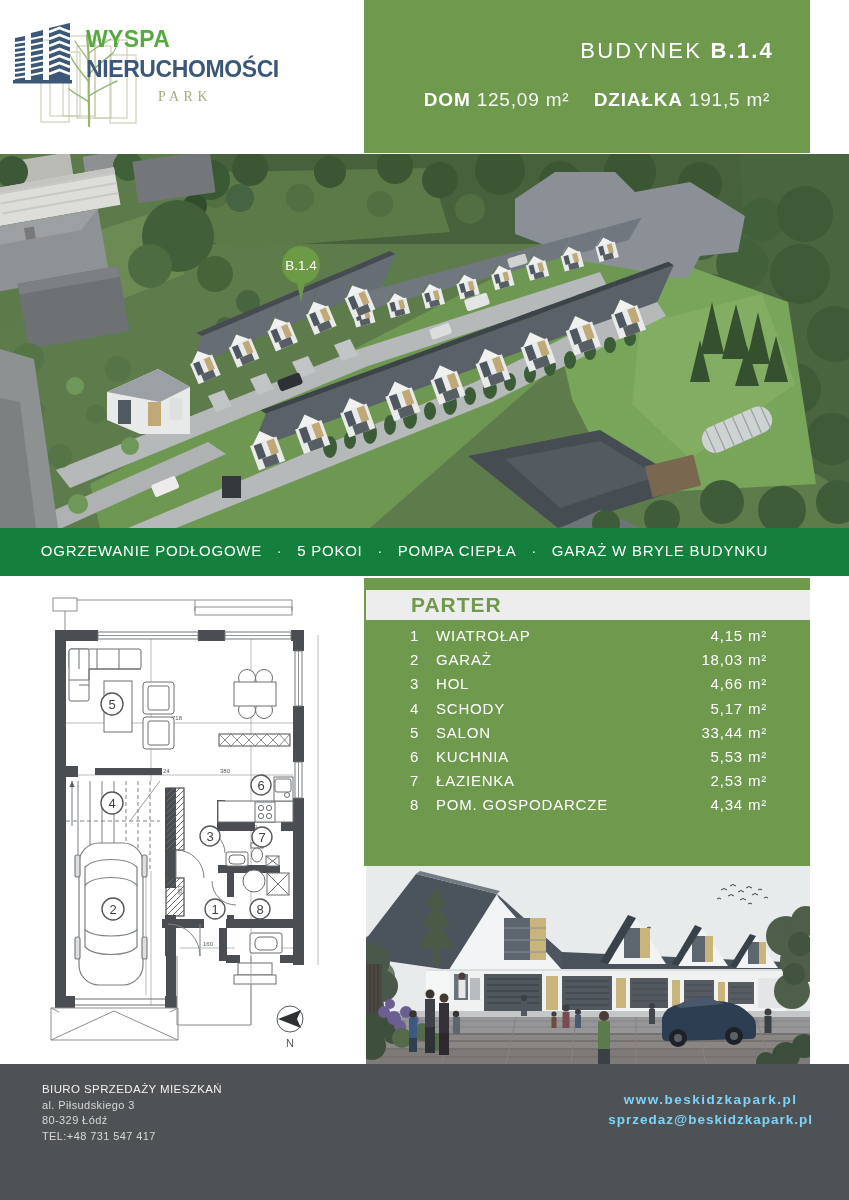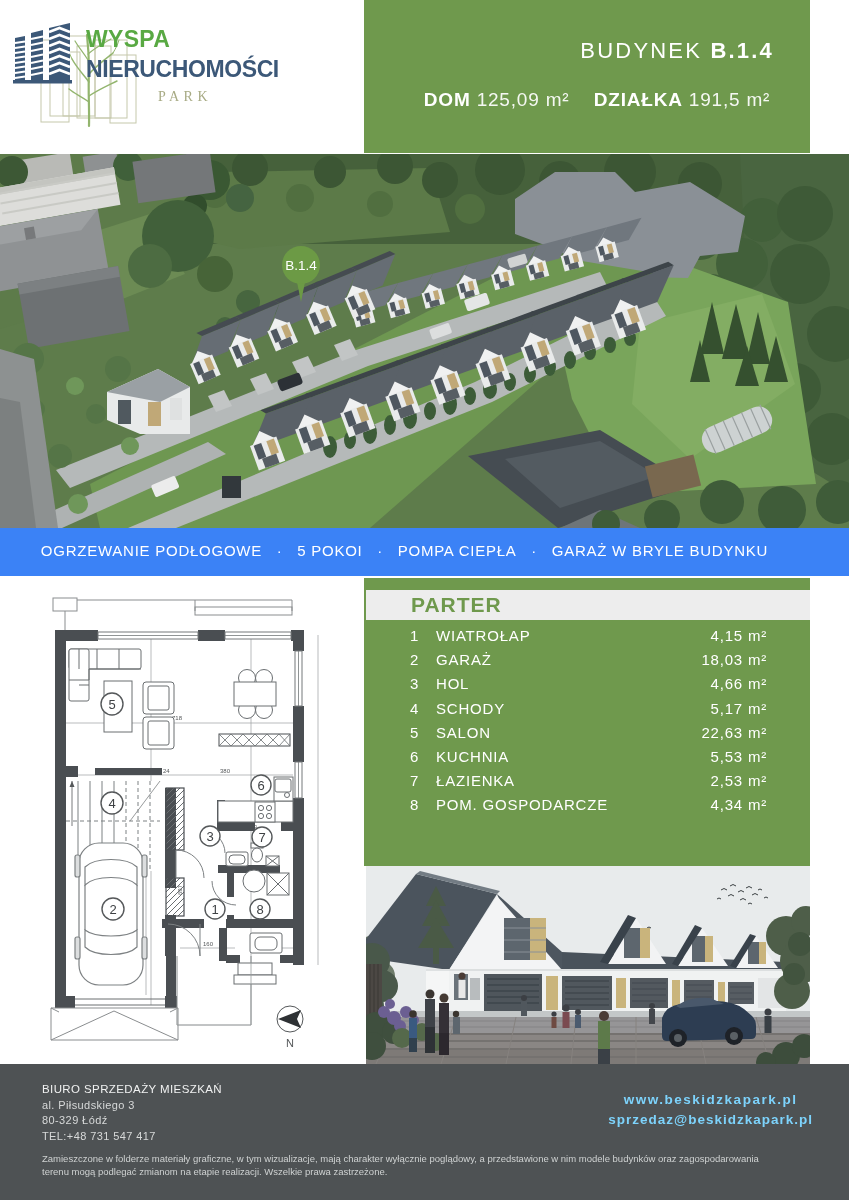--- a/index.html
+++ b/index.html
@@ -327,21 +327,21 @@
       <polygon points="0,244 20,248 36,374 0,374" fill="#7c8080"></polygon>
 
       <g>
         <polygon points="297,128 305,128 301,148" fill="#6c9a45"></polygon>
         <circle cx="301" cy="111" r="19" fill="#6c9a45"></circle>
         <text x="301" y="116" font-size="13.5" fill="#ffffff" text-anchor="middle" font-family="Liberation Sans, sans-serif">B.1.4</text>
       </g>
     </svg>
   </div>
 
-  <div class="abs" id="strip" style="left:0;top:528px;width:849px;height:48px;background:#3b82f6;color:#ffffff;">
+  <div class="abs" id="strip" style="left:0;top:528px;width:849px;height:48px;background:#15803d;color:#ffffff;">
     <div style="position:absolute;left:0;right:40px;top:14px;text-align:center;font-size:15px;letter-spacing:0.75px;white-space:nowrap;">OGRZEWANIE PODŁOGOWE&nbsp;&nbsp;&nbsp;·&nbsp;&nbsp;&nbsp;5 POKOI&nbsp;&nbsp;&nbsp;·&nbsp;&nbsp;&nbsp;POMPA CIEPŁA&nbsp;&nbsp;&nbsp;·&nbsp;&nbsp;&nbsp;GARAŻ W BRYLE BUDYNKU</div>
   </div>
 
   <div class="abs" id="plan" style="left:35px;top:585px;width:330px;height:495px;">
     <svg width="330" height="495" viewBox="0 0 330 495" font-family="Liberation Sans, sans-serif">
       <defs>
         <pattern id="hatch" width="6" height="6" patternUnits="userSpaceOnUse">
           <path d="M0 6 L6 0 M-1 1 L1 -1 M5 7 L7 5" stroke="#6a6e71" stroke-width="1" fill="none"></path>
         </pattern>
       </defs>
@@ -623,21 +623,21 @@
               <td style="text-align:right;">4,66 m²</td>
             </tr>
         <tr>
               <td>4</td>
               <td>SCHODY</td>
               <td style="text-align:right;">5,17 m²</td>
             </tr>
         <tr>
               <td>5</td>
               <td>SALON</td>
-              <td style="text-align:right;">22,63 m²</td>
+              <td style="text-align:right;">33,44 m²</td>
             </tr>
         <tr>
               <td>6</td>
               <td>KUCHNIA</td>
               <td style="text-align:right;">5,53 m²</td>
             </tr>
         <tr>
               <td>7</td>
               <td>ŁAZIENKA</td>
               <td style="text-align:right;">2,53 m²</td>
@@ -848,18 +848,15 @@
       <div>80-329 Łódź</div>
       <div>TEL:+48 731 547 417</div>
     </div>
 
 
     <div style="position:absolute;right:36px;top:28px;text-align:center;font-weight:bold;color:#7dd3fc;">
       <div style="font-size:13.5px;letter-spacing:1.5px;">www.beskidzkapark.pl</div>
       <div style="font-size:13.5px;letter-spacing:1px;margin-top:5px;">sprzedaz@beskidzkapark.pl</div>
     </div>
 
-    <div style="position:absolute;left:42px;top:88px;width:775px;font-size:9.5px;line-height:13px;color:#cfd2d2;">
-      Zamieszczone w folderze materiały graficzne, w tym wizualizacje, mają charakter wyłącznie poglądowy, a przedstawione w nim modele budynków oraz zagospodarowania<br>terenu mogą podlegać zmianom na etapie realizacji. Wszelkie prawa zastrzeżone.
-    </div>
   </div>
 
 </div>
 
 </body></html>

